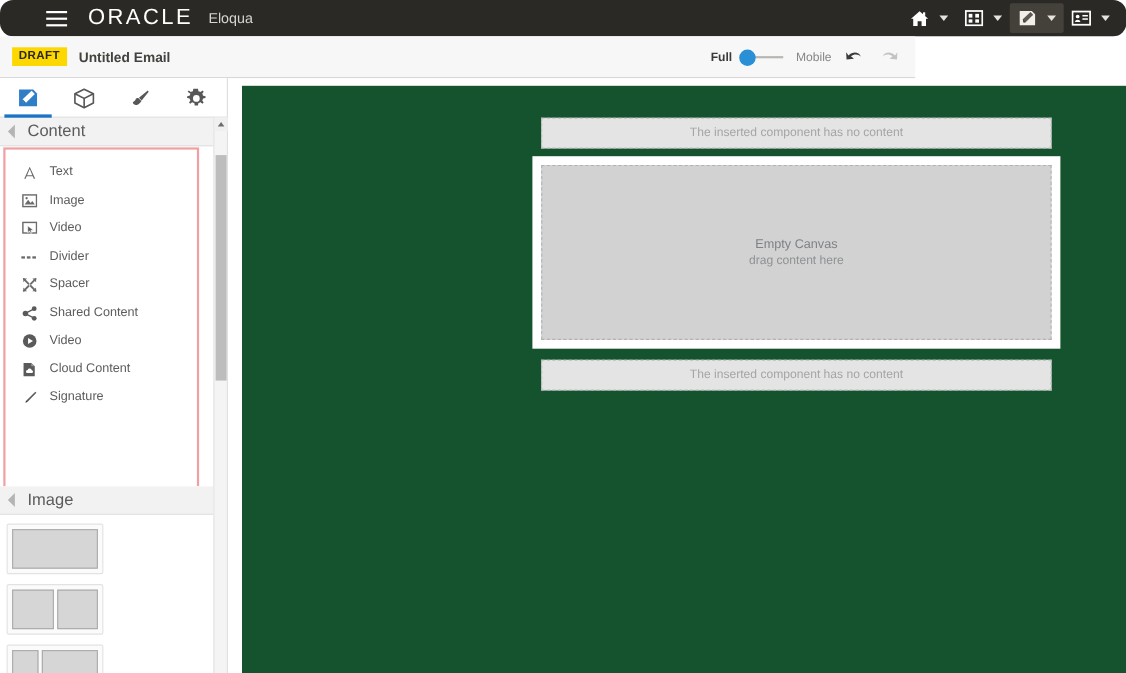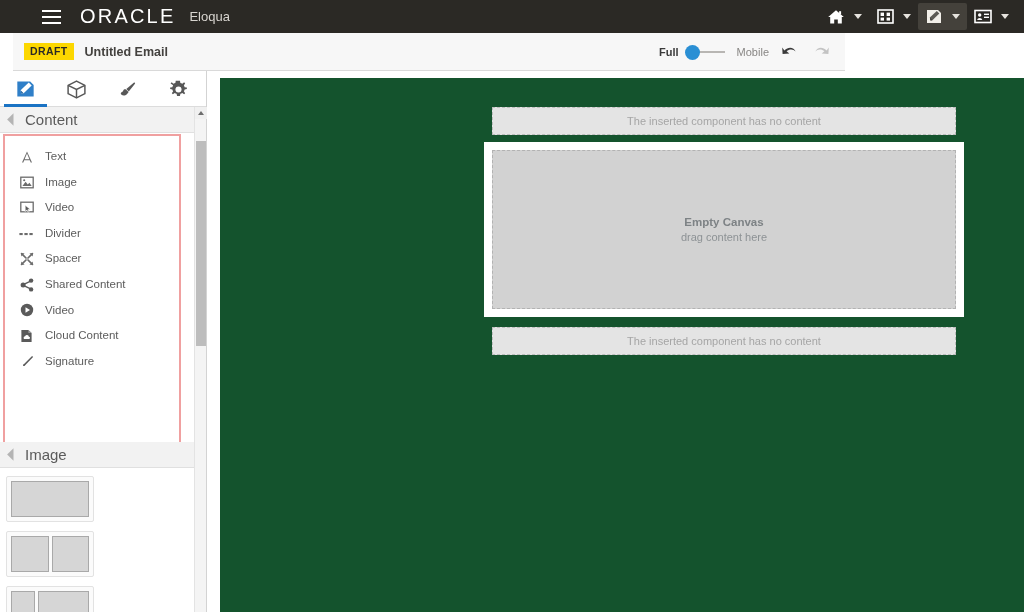--- a/index.html
+++ b/index.html
@@ -8,21 +8,21 @@
     overflow: hidden;
     font-family: "Liberation Sans", sans-serif;
     background: #ffffff;
   }
   .app { position: relative; width: 1024px; height: 612px; }
 
   
   .topbar {
     position: absolute; left: 0; top: 0; width: 1024px; height: 33px;
     background: #2b2925;
-    display: flex; align-items: center;
+    display: flex; align-items: center; border-radius: 12px;
   }
   .hamburger {
     width: 34px; height: 33px; margin-left: 34px;
     display: flex; flex-direction: column; justify-content: center;
     align-items: center; gap: 4px; cursor: pointer;
   }
   .hamburger span { display:block; width: 19px; height: 2px; background: #fff; }
   .oracle-logo {
     margin-left: 12px;
     color: #fff; font-size: 20px; letter-spacing: 2.2px;
@@ -42,21 +42,21 @@
   .tb-group.active { background: #44413b; }
   .tb-icon { width: 22px; height: 20px; display:flex; align-items:center; justify-content:center; }
   .caret-down {
     width: 0; height: 0; margin-left: 7px; margin-right: 2px;
     border-left: 4px solid transparent; border-right: 4px solid transparent;
     border-top: 5px solid #e6e3de;
   }
 
   
   .subheader {
-    position: absolute; left: 13px; top: 33px; width: 832px; height: 38px;
+    position: absolute; left: 0; top: 33px; width: 832px; height: 38px;
     background: #f7f7f7; border-bottom: 1px solid #d9d9d9;
     display: flex; align-items: center;
   }
   .draft-badge {
     margin-left: 11px; background: #fcd700; color: #2b2925;
     font-size: 10.5px; font-weight: bold; letter-spacing: .4px;
     padding: 3px 6px 3px 6px; line-height: 1;
   }
   .email-title {
     margin-left: 11px; font-size: 12.5px; font-weight: bold; color: #44423f;
@@ -176,21 +176,21 @@
   .canvas-block {
     position: absolute; left: 264px; top: 64px; width: 480px; height: 175px;
     background: #ffffff; padding: 8px;
   }
   .canvas-inner {
     width: 100%; height: 100%; background: #d2d2d2;
     border: 1px dashed #b2b2b2;
     display: flex; flex-direction: column;
     align-items: center; justify-content: center;
   }
-  .empty-title { font-size: 11.5px; font-weight: bold; color: #7d8285; }
+  .empty-title { font-size: 11.5px; font-weight: normal; color: #7d8285; }
   .empty-sub { font-size: 11px; color: #8d9295; margin-top: 3px; }
 </style>
 </head>
 <body>
 
 <div class="app">
 
   <div class="topbar">
     <div class="hamburger">
       <span></span>

